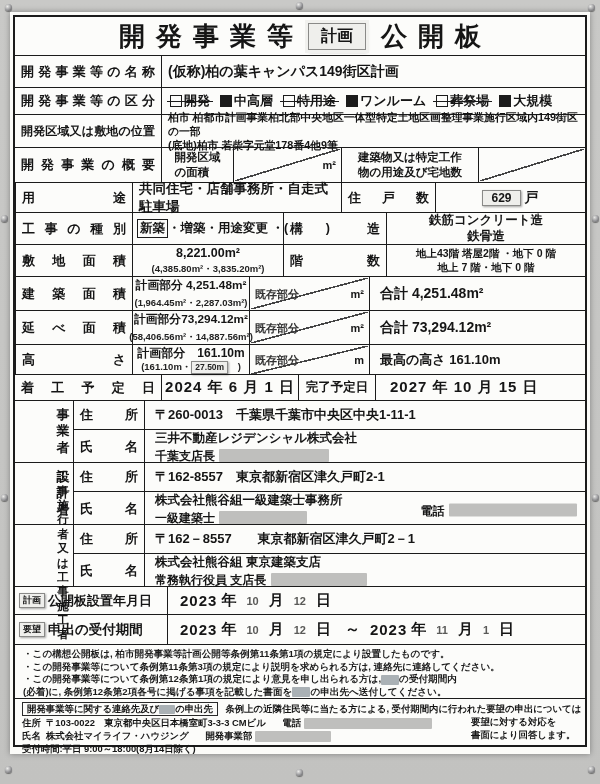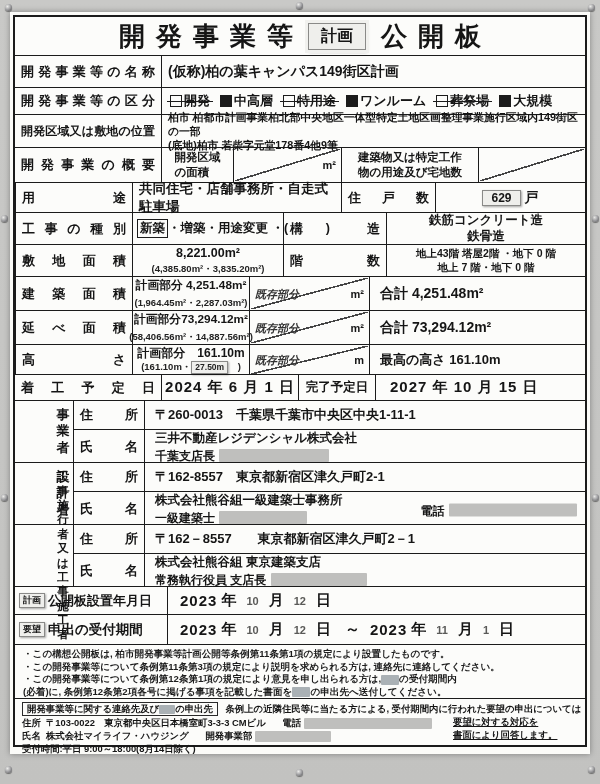--- a/index.html
+++ b/index.html
@@ -20,21 +20,21 @@
   .c.nb{border-left:none;}
   .lab{font-weight:700;font-size:13px;}
   .just{display:block;width:100%;text-align:justify;text-align-last:justify;white-space:pre-line;}
   .val{font-size:13px;font-weight:600;}
   .left{justify-content:flex-start;}
   .preline{white-space:pre-line;}
   .two{display:flex;flex-direction:column;align-items:center;line-height:1.25;justify-content:space-between;}
   .sub{font-size:9.5px;font-weight:600;color:#222;}
   .diag::before{content:"";position:absolute;inset:1px;
      background:linear-gradient(to bottom right,transparent calc(50% - 0.8px),#444 calc(50% - 0.8px),#444 calc(50% + 0.8px),transparent calc(50% + 0.8px));}
-  .exlab{position:absolute;left:5px;top:50%;transform:translateY(-50%);font-size:11px;font-weight:700;color:#333;font-style:italic;}
+  .exlab{position:absolute;left:5px;top:50%;transform:translateY(-50%);font-size:11px;font-weight:700;color:#333;}
   .exunit{position:absolute;right:5px;top:50%;transform:translateY(-50%);font-size:11px;font-weight:700;}
   .ttl{font-size:26px;font-weight:800;letter-spacing:11px;text-indent:11px;}
   .stk{display:inline-block;background:#efefec;border:1px solid #8a8a88;box-shadow:1px 1px 2px rgba(0,0,0,.35);
        padding:0 5px;font-weight:700;}
   .t-stk{font-size:16px;padding:2px 12px;box-shadow:0 0 0 3px #f1f1ee,1px 2px 3px rgba(0,0,0,.35);}
   .red{display:inline-block;background:#bfbfbd;vertical-align:middle;border-radius:1px;}
   .bluered{background:#aab1b5;}
   .chk{display:inline-flex;align-items:center;position:relative;font-size:13px;font-weight:700;white-space:nowrap;}
   .bx{display:inline-block;width:10px;height:10px;border:1.5px solid #1b1b1b;margin-right:2px;flex:none;}
   .bx.f{background:#1b1b1b;}
@@ -48,21 +48,21 @@
   .role{font-size:13px;font-weight:700;text-align:center;white-space:pre-line;line-height:1.25;margin-left:38px;}
   .role.sm{font-size:11.5px;}
   .nm1{font-size:12.5px;font-weight:700;line-height:1.3;}
   .nm2{font-size:12px;font-weight:600;}
   .notes{flex:none;height:54px;border-top:1.5px solid #1b1b1b;padding:3px 6px 0 8px;box-sizing:border-box;}
   .note{font-size:9.6px;font-weight:600;line-height:12.6px;color:#1c1c1c;}
   .contact{flex:1;border-top:1.5px solid #1b1b1b;position:relative;padding:3px 5px 2px 7px;box-sizing:border-box;
            font-size:9.4px;font-weight:600;line-height:11.6px;}
   .cttl{display:inline-block;border:1.2px solid #2a2a2a;padding:0 4px;margin-right:5px;text-align:center;}
   .cline{white-space:nowrap;}
-  .cnotes{position:absolute;right:20px;top:16px;width:112px;font-size:9.4px;line-height:13px;text-decoration:underline;}
+  .cnotes{position:absolute;right:2px;top:16px;width:112px;font-size:9.4px;line-height:13px;}
   .tel{margin-left:14px;}
 </style>
 </head>
 <body>
 
 <div class="page">
   <div class="screw" style="left:5px;top:4px"></div>
   <div class="screw" style="left:296px;top:2px"></div>
   <div class="screw" style="left:588px;top:4px"></div>
   <div class="screw" style="left:1px;top:215px"></div>

